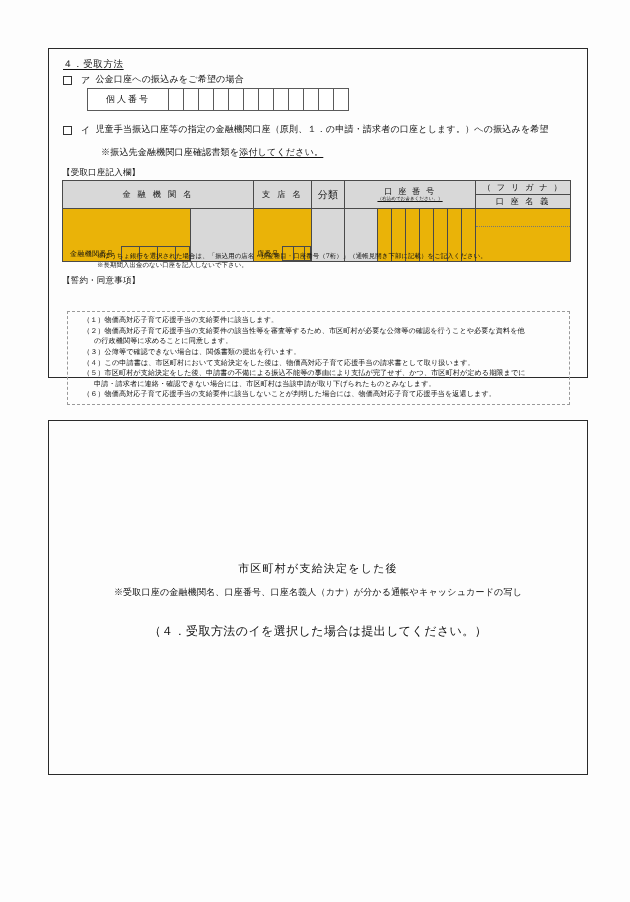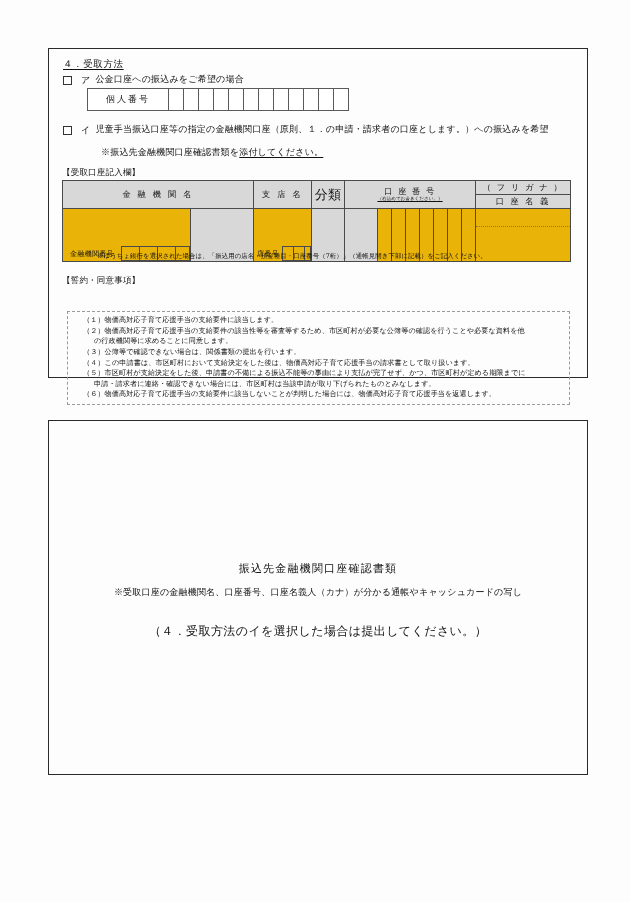--- a/index.html
+++ b/index.html
@@ -55,21 +55,21 @@
     background:#fff;
   }
   table.acct td{
     border:1px solid #4a4a4a;
     padding:0;
     vertical-align:middle;
     text-align:center;
     height:13px;
   }
   .hd{background:#d8d8d8;font-size:8.2px;letter-spacing:2.2px;text-align:center;}
-  .hd-narrow{background:#d8d8d8;font-size:13px;letter-spacing:.3px;}
+  .hd-narrow{background:#d8d8d8;font-size:10px;letter-spacing:.3px;}
   .grayfill{background:#d8d8d8;}
   .whitefill{background:#eab308;}
   .subnote{font-size:4.6px;letter-spacing:0;text-decoration:underline;display:block;line-height:1;}
   .hd-num{line-height:1.15;padding:1px 0;}
   .dot-r{border-right:1px dotted #777 !important;}
   .dot-b{border-bottom:1px dotted #777 !important;}
   .no-b{border-bottom:none !important;}
   .no-t{border-top:none !important;}
   .lbl-small{font-size:7px;letter-spacing:.3px;}
 
@@ -249,20 +249,21 @@
         <td class="whitefill dot-r no-t"></td>
         <td class="whitefill dot-r no-t"></td>
         <td class="whitefill dot-r no-t"></td>
         <td class="whitefill no-t"></td>
       </tr>
     </tbody>
       </table>
 
     <div class="inner" style="left:48px;top:203px;width:480px;">
       <div class="tnote">※ゆうちょ銀行を選択された場合は、「振込用の店名・預金種目・口座番号（7桁）」（通帳見開き下部に記載）をご記入ください。</div>
+      <div class="tnote">※長期間入出金のない口座を記入しないで下さい。</div>
     </div>
 
     <div class="inner pledge-head" style="left:13px;top:226px;">【誓約・同意事項】</div>
 
     <div class="inner pledge-box" style="left:18px;top:238px;width:503px;">
       <div class="pledge-item">
         <span>（１）物価高対応子育て応援手当の支給要件に該当します。</span>
       </div>
       <div class="pledge-item">
         <span>（２）物価高対応子育て応援手当の支給要件の該当性等を審査等するため、市区町村が必要な公簿等の確認を行うことや必要な資料を他</span>
@@ -280,19 +281,19 @@
       </div>
       <div class="pledge-item">
         <span>（６）物価高対応子育て応援手当の支給要件に該当しないことが判明した場合には、物価高対応子育て応援手当を返還します。</span>
       </div>
     </div>
 
   </div>
 
   <div class="box" id="box-bottom">
     <div class="bb-wrap" style="top:140px;">
-      <div class="bb-title">振込先金融機関口座確認書類</div>
+      <div class="bb-title">市区町村が支給決定をした後</div>
       <div class="bb-sub">※受取口座の金融機関名、口座番号、口座名義人（カナ）が分かる通帳やキャッシュカードの写し</div>
       <div class="bb-note">（４．受取方法のイを選択した場合は提出してください。）</div>
     </div>
   </div>
 
 </div>
 
 </body></html>

